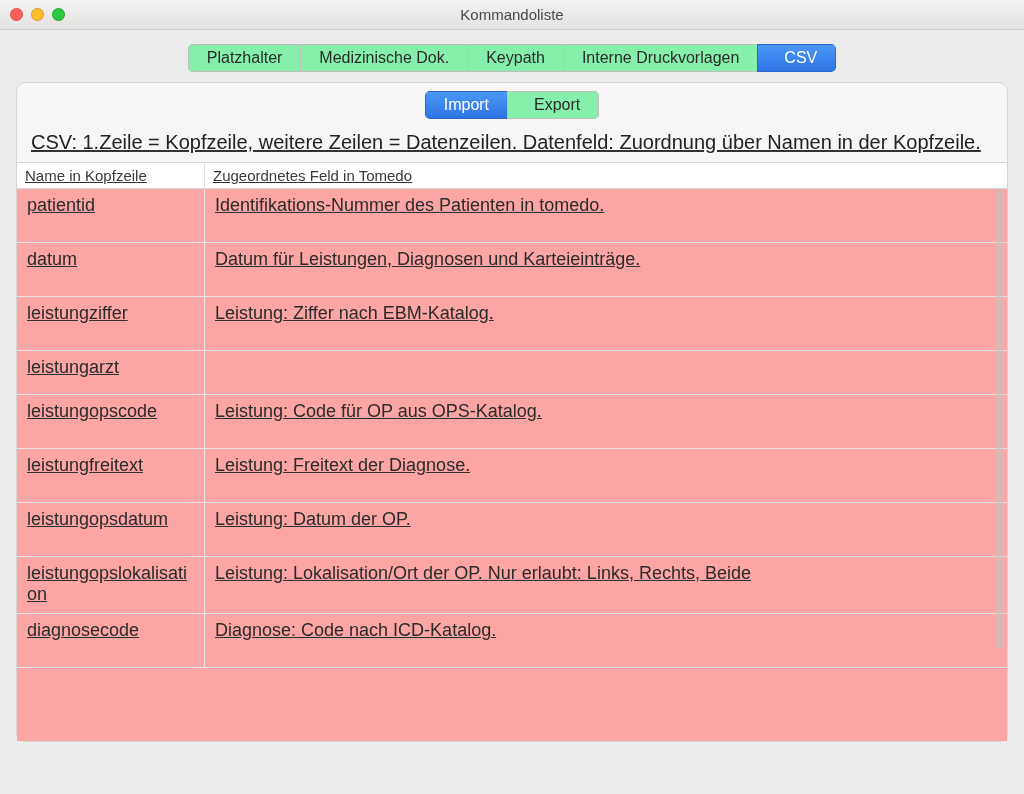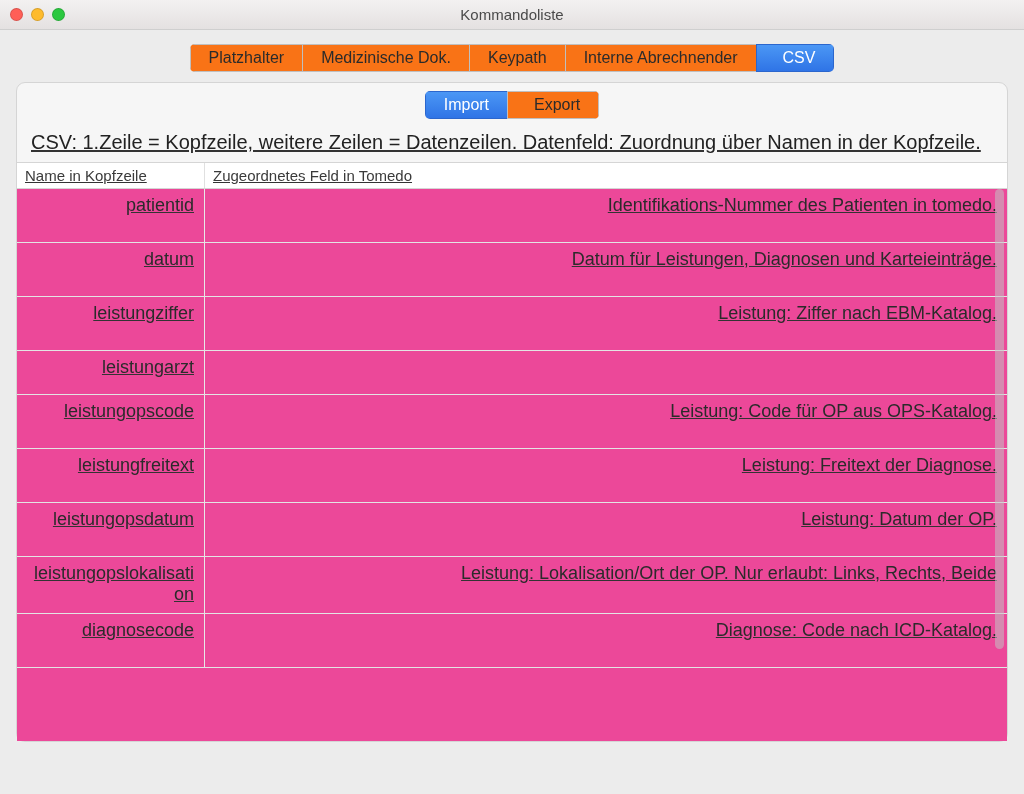--- a/index.html
+++ b/index.html
@@ -40,21 +40,21 @@
 
   .seg {
     display: inline-flex;
     border-radius: 5px;
     overflow: hidden;
   }
   .seg button {
     appearance: none;
     border: 1px solid #bfbfbf;
     border-right-width: 0;
-    background: #f97316;
+    background: #86efac;
     color: #2b2b2b;
     font-size: 16px;
     padding: 3px 18px;
     height: 28px;
     cursor: pointer;
   }
   .seg button:last-child { border-right-width: 1px; padding-left: 26px; }
   .seg button.active {
     background: linear-gradient(#4b97f5, #2f74e6);
     color: #fff;
@@ -93,23 +93,22 @@
     padding: 4px 8px;
     border-right: 1px solid #e0e0e0;
   }
   .th:last-child { border-right: none; }
   .col1 { width: 188px; flex: 0 0 188px; }
   .col2 { flex: 1; }
 
   .tbody {
     height: 552px;
     overflow: hidden;
-    background: #ec4899;
+    background: #fca5a5;
     position: relative;
-    text-align: right;
   }
   .row {
     display: flex;
     border-bottom: 1px solid #e4e4e4;
     min-height: 54px;
   }
   .cell {
     padding: 6px 10px 18px 10px;
     font-size: 18px;
     color: #2b2b2b;
@@ -143,21 +142,21 @@
     <div class="titlebar-title">Kommandoliste</div>
   </div>
 
   <div class="outer-pad">
 
     <div class="seg-row">
       <div class="seg">
         <button>Platzhalter</button>
         <button>Medizinische Dok.</button>
         <button>Keypath</button>
-        <button>Interne Abrechnender</button>
+        <button>Interne Druckvorlagen</button>
         <button class="active">CSV</button>
       </div>
     </div>
 
     <div class="inner-panel">
       <div class="seg-row sub">
         <div class="seg">
           <button class="active">Import</button>
           <button>Export</button>
         </div>

